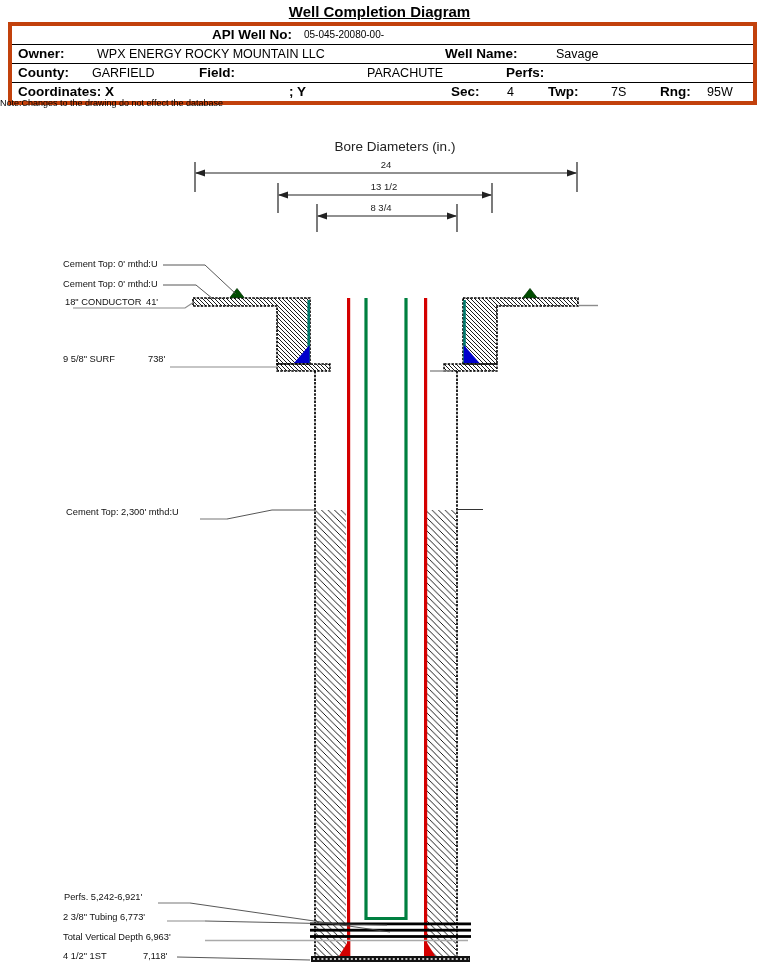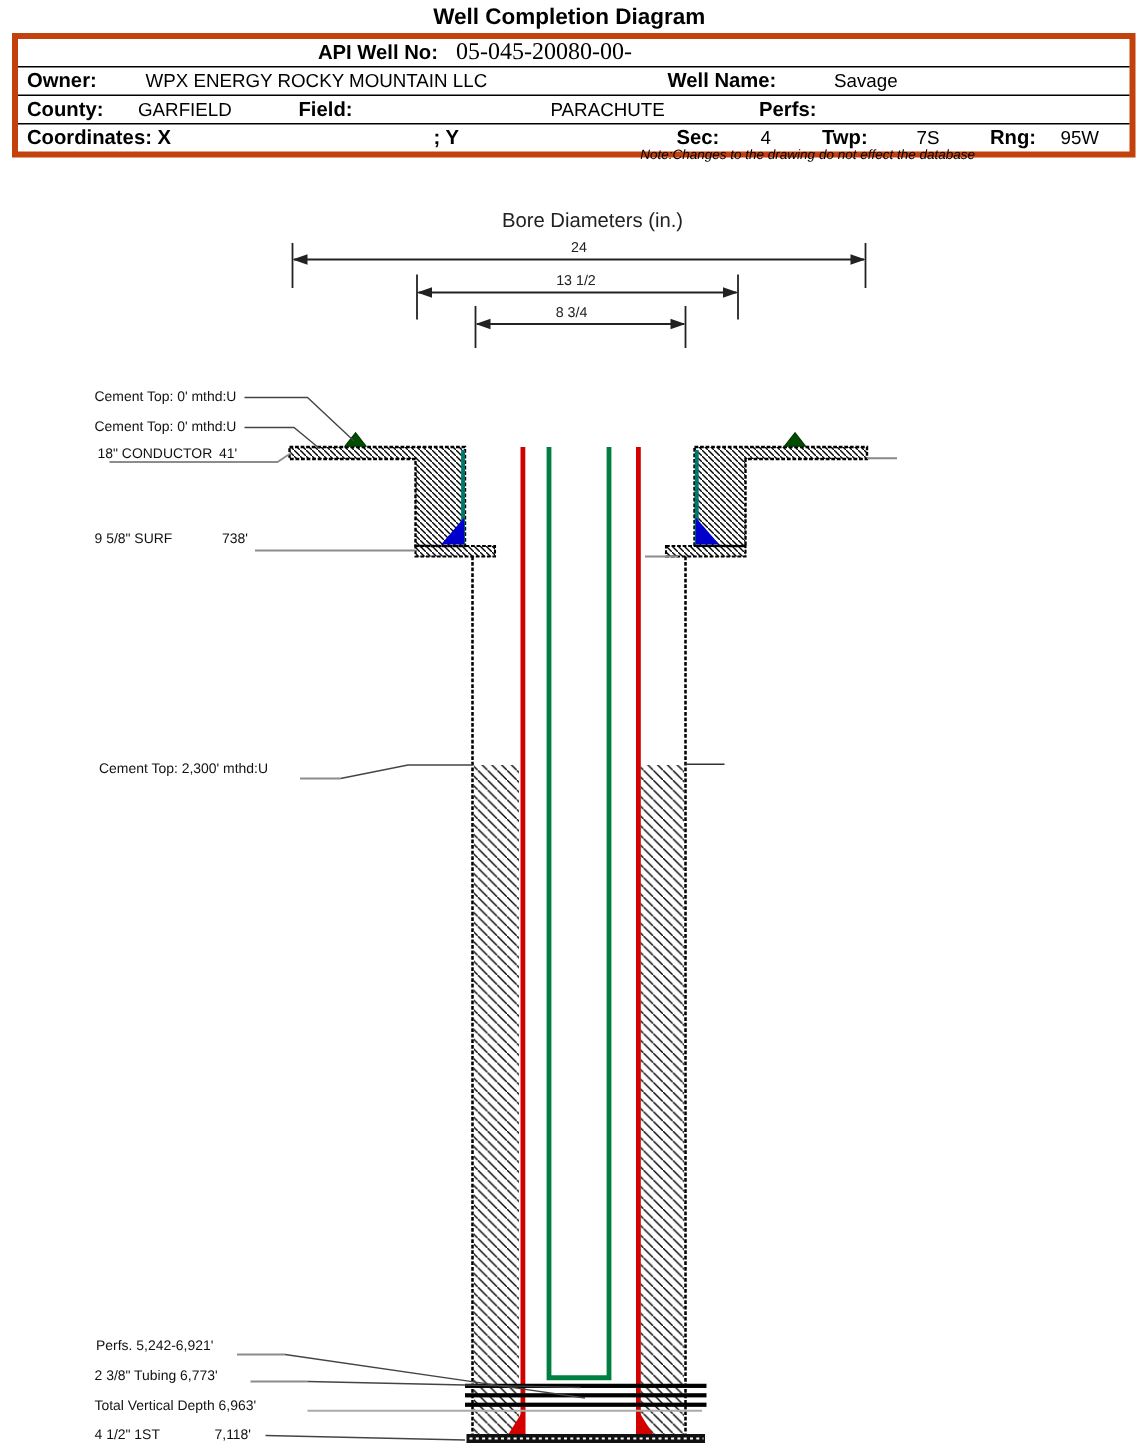--- a/index.html
+++ b/index.html
@@ -1,41 +1,41 @@
 <!DOCTYPE html>
 <html><head>
 <meta charset="utf-8">
 <style>
   html,body{margin:0;padding:0;width:759px;height:962px;background:#fff;overflow:hidden;
     font-family:"Liberation Sans",sans-serif;color:#000;}
   .page{position:relative;width:759px;height:962px;}
   .page-title{position:absolute;top:3px;left:0;width:759px;text-align:center;
-    font-size:15px;font-weight:bold;}
+    font-size:15px;font-weight:bold;text-decoration:underline;}
   .hdr-table{position:absolute;left:8px;top:22px;width:741px;border:4px solid #c2410c;}
   .hdr-row{position:relative;height:18px;line-height:18px;font-size:12.5px;white-space:nowrap;}
   .hdr-row + .hdr-row{border-top:1.5px solid #000;}
   .hdr-row span{position:absolute;top:0;}
   .b{font-weight:bold;font-size:13.5px;}
-  .note{position:absolute;top:98px;left:0;width:650px;text-align:right;font-size:9px;font-style:italic;}
+  .note{position:absolute;top:98px;left:0;width:650px;text-align:left;font-size:9px;}
   svg{position:absolute;top:0;left:0;}
   svg text{font-family:"Liberation Sans",sans-serif;fill:#111;font-size:9.3px;}
   text.dim{font-size:9.5px;fill:#222;}
   text.bore-title{font-size:13.5px;fill:#222;}
 </style>
 </head>
 <body>
 
 <div class="page">
 
   <div class="page-title">Well Completion Diagram</div>
 
   <div class="hdr-table">
     <div class="hdr-row">
       <span class="b" style="left:110px;width:170px;text-align:right;">API Well No:</span>
-      <span style="left:292px;font-size:16px;font-family:Liberation Serif, serif;">05-045-20080-00-</span>
+      <span style="left:292px;font-size:10px;">05-045-20080-00-</span>
     </div>
     <div class="hdr-row">
       <span class="b" style="left:6px;">Owner:</span>
       <span style="left:85px;">WPX ENERGY ROCKY MOUNTAIN LLC</span>
       <span class="b" style="left:433px;">Well Name:</span>
       <span style="left:544px;">Savage</span>
     </div>
     <div class="hdr-row">
       <span class="b" style="left:6px;">County:</span>
       <span style="left:80px;">GARFIELD</span>

